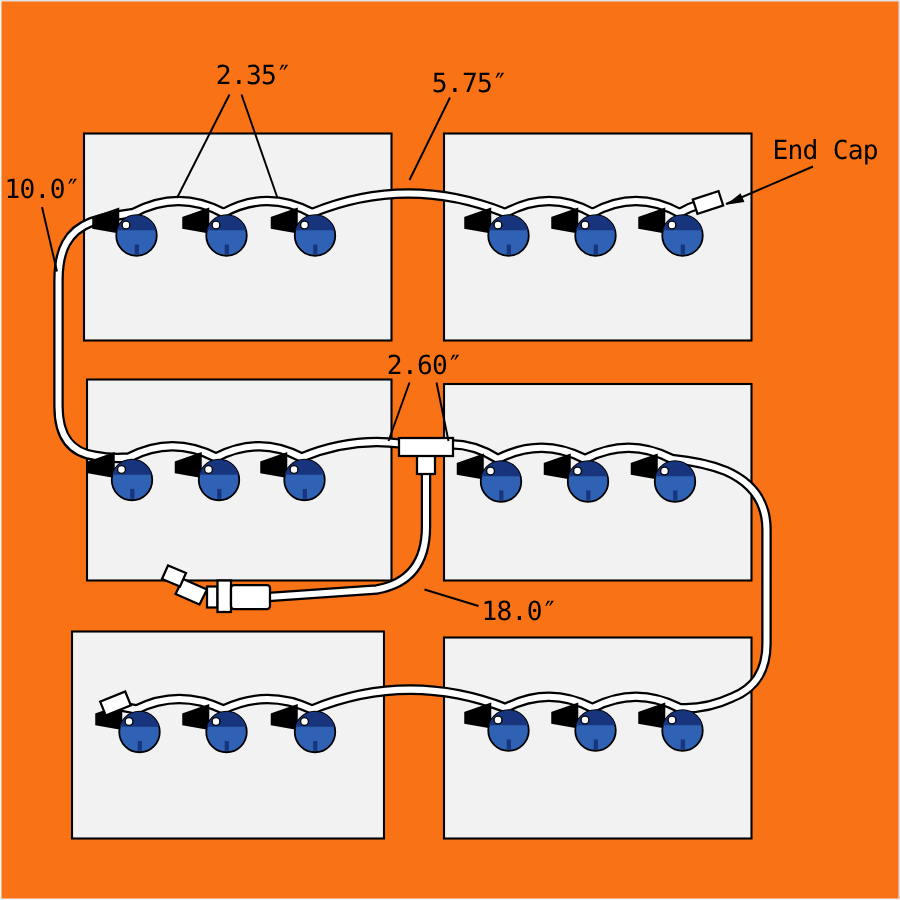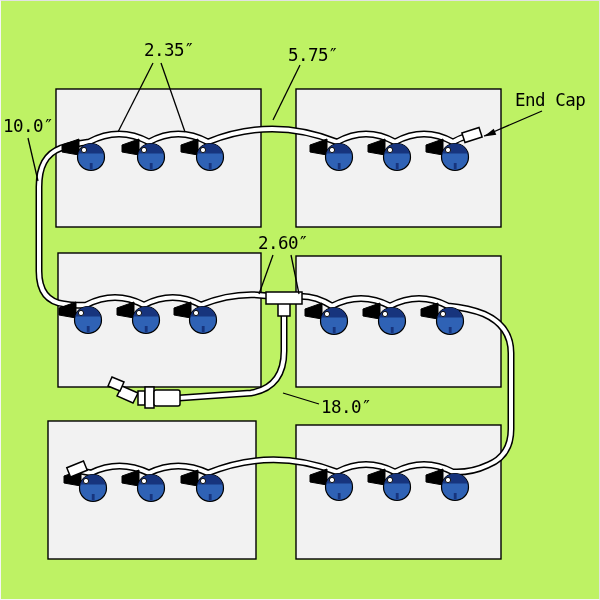--- a/index.html
+++ b/index.html
@@ -1,20 +1,20 @@
 <!DOCTYPE html>
 <html><head>
 <meta charset="utf-8">
 <style>
   html,body{margin:0;padding:0;background:#ffffff;}
   .frame{
     width:598px;height:598px;
     border-top:1px solid #e2e2e2;border-right:1px solid #e2e2e2;
     border-left:1px solid #f5f5f5;border-bottom:1px solid #f5f5f5;
-    overflow:hidden;background:#bef264;
+    overflow:hidden;background:#f97316;
   }
   svg{display:block;}
   text{
     font-family:"DejaVu Sans Mono","Liberation Mono",monospace;
     font-size:17.5px;
     fill:#000000;
     letter-spacing:-0.5px;
   }
   .leader{stroke:#000;stroke-width:1.3;fill:none;}
   .fitting{fill:#ffffff;stroke:#000;stroke-width:1.5;}

